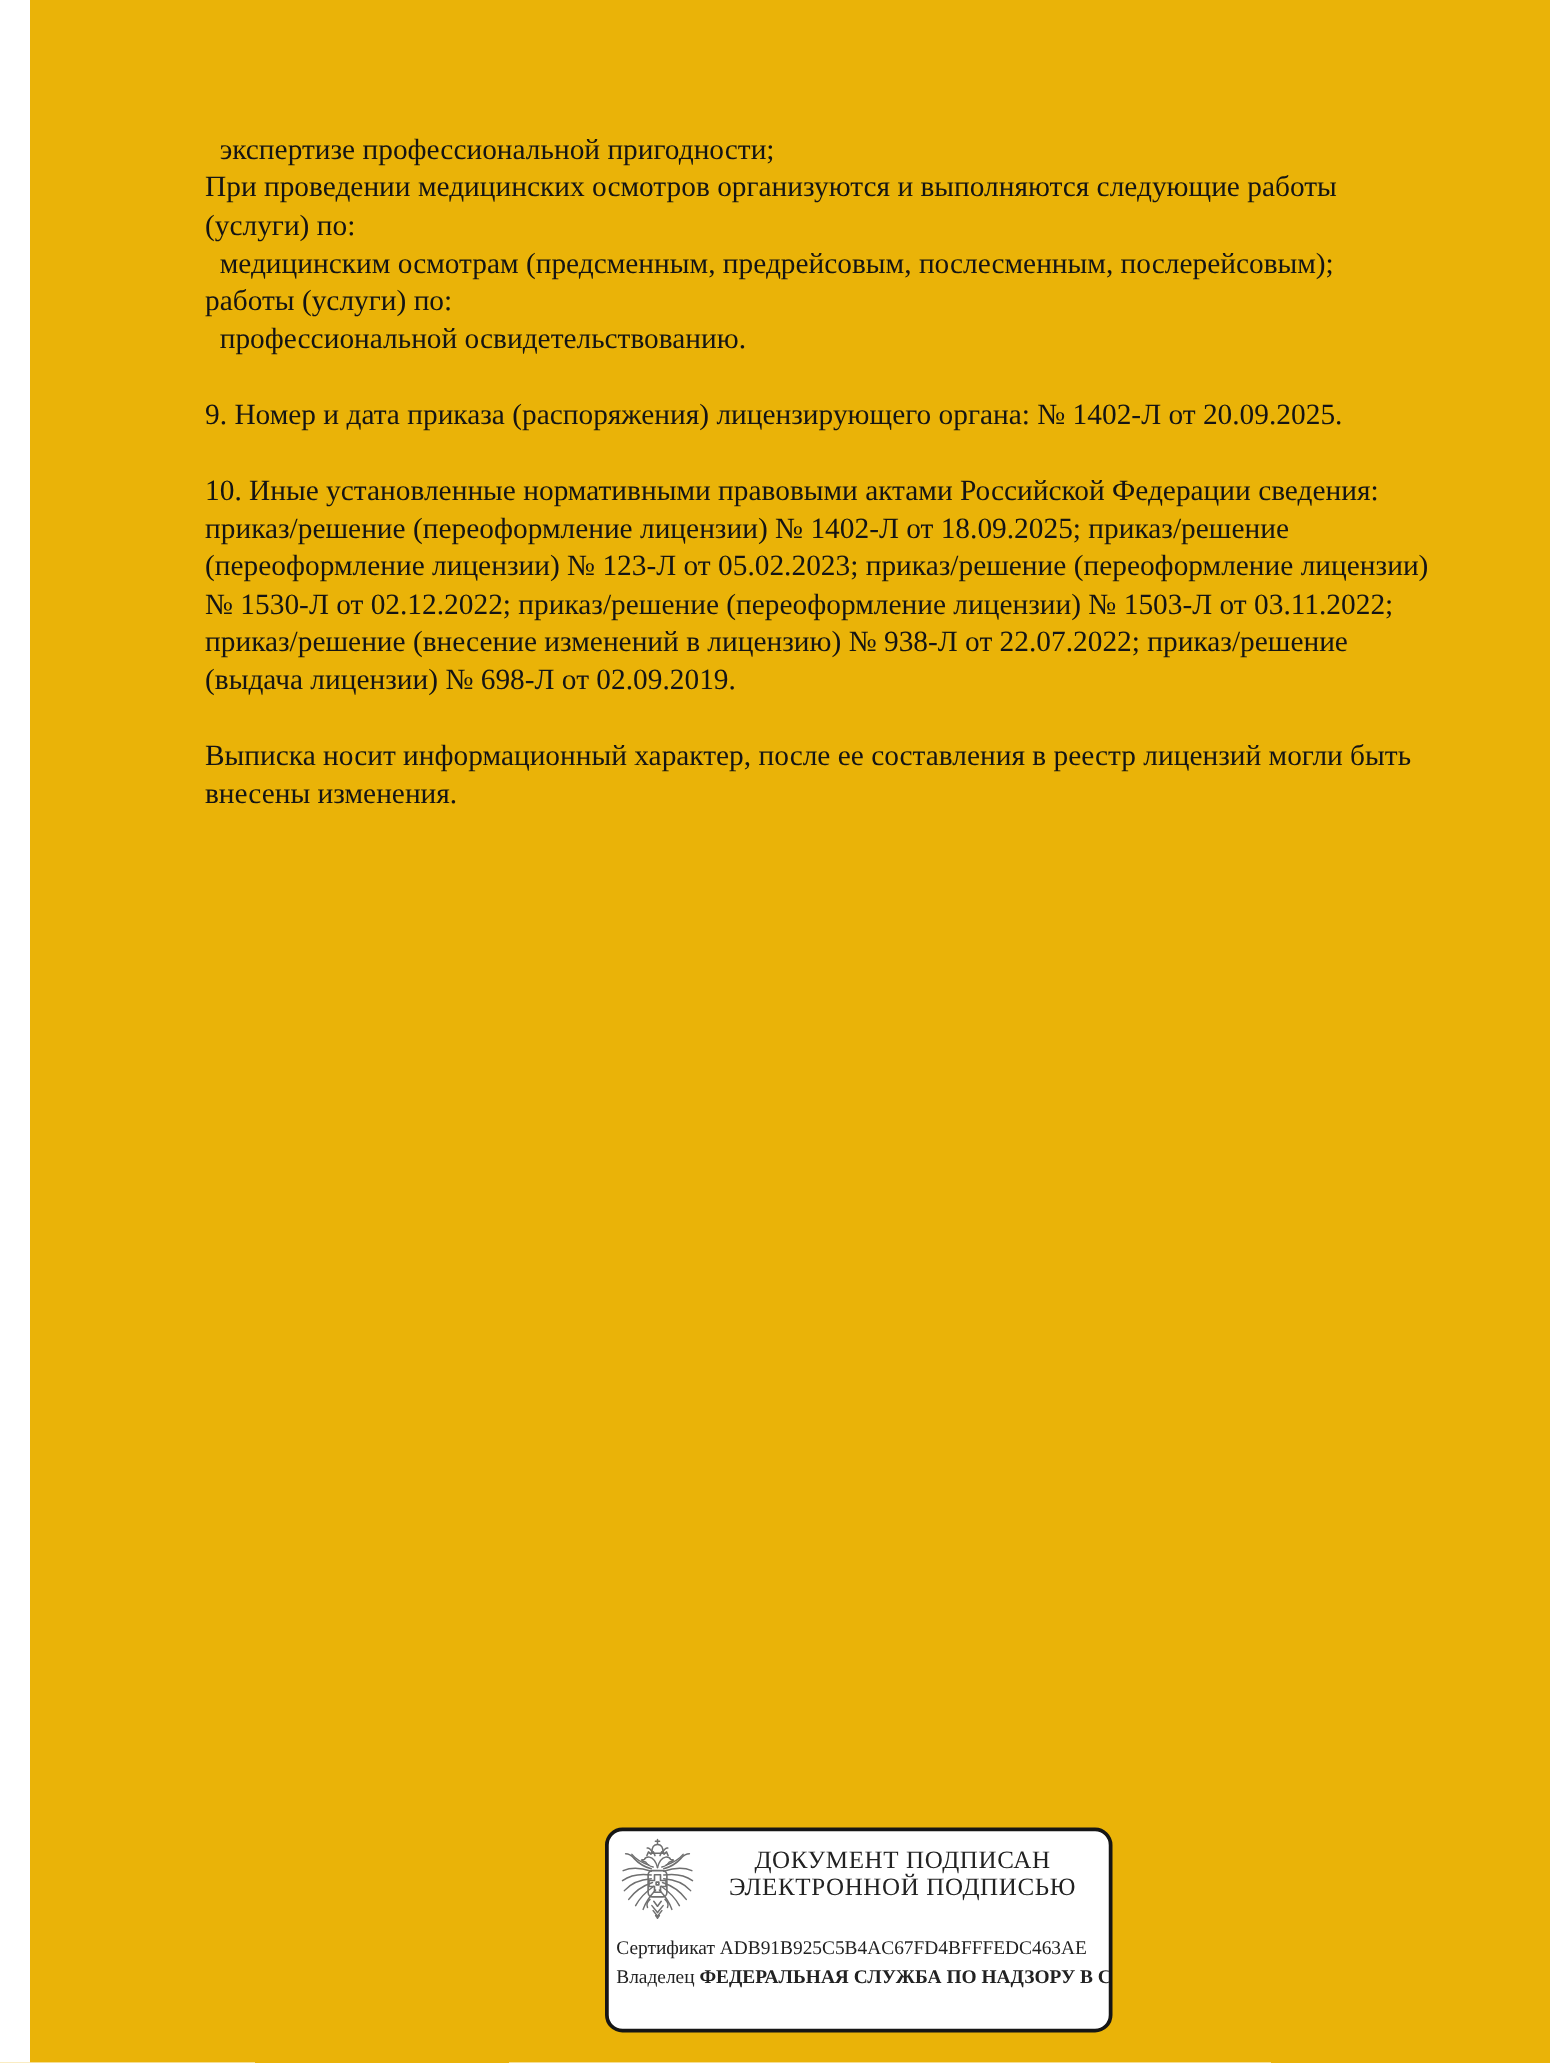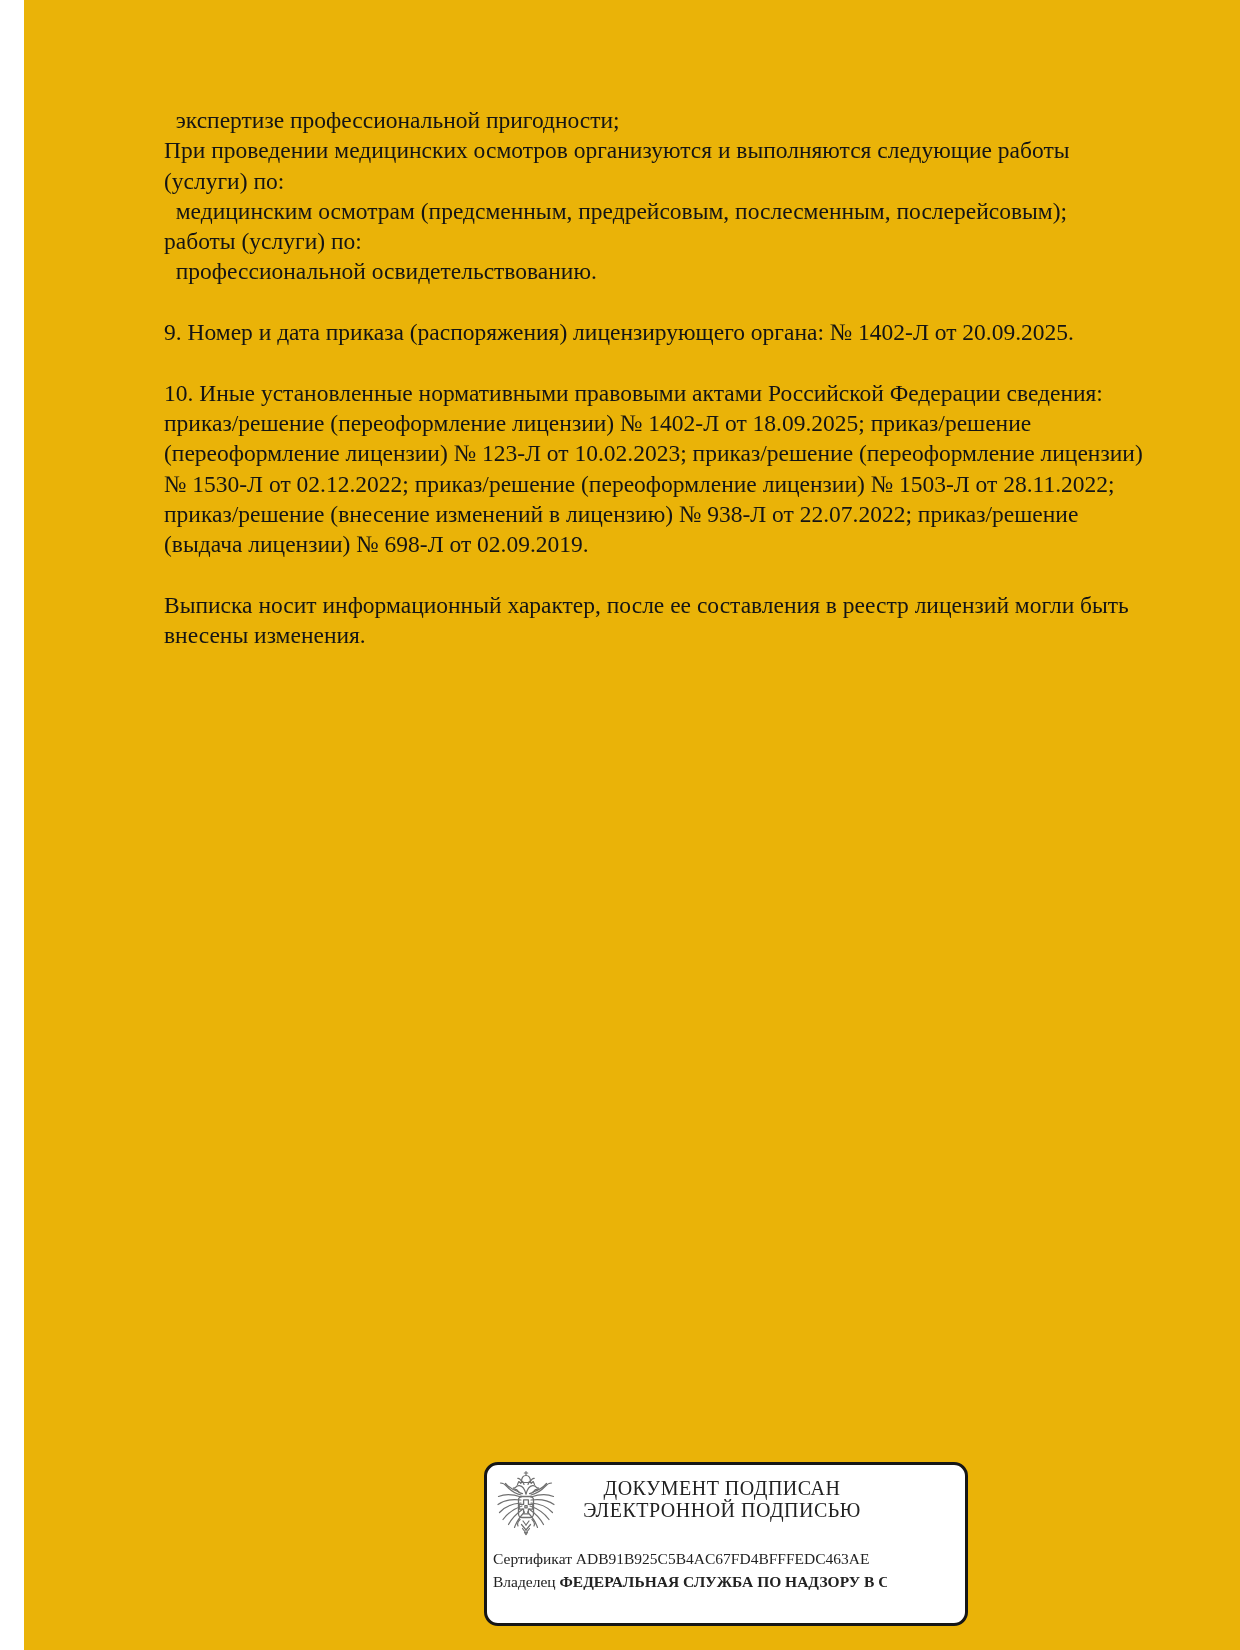--- a/index.html
+++ b/index.html
@@ -27,21 +27,21 @@
     line-height: 30.3px;
     min-height: 30.3px;
     color: #141414;
   }
 
   
   .stamp {
     position: absolute;
     left: 460px;
     top: 1462px;
-    width: 484px;
+    width: 406px;
     height: 164px;
     box-sizing: border-box;
     border: 3px solid #161616;
     border-radius: 14px;
     background: #ffffff;
     color: #222222;
   }
   .stamp-emblem {
     position: absolute;
     left: 8px;
@@ -86,22 +86,22 @@
     <div class="line">При проведении медицинских осмотров организуются и выполняются следующие работы</div>
     <div class="line">(услуги) по:</div>
     <div class="line">  медицинским осмотрам (предсменным, предрейсовым, послесменным, послерейсовым);</div>
     <div class="line">работы (услуги) по:</div>
     <div class="line">  профессиональной освидетельствованию.</div>
     <div class="line"></div>
     <div class="line">9. Номер и дата приказа (распоряжения) лицензирующего органа: № 1402-Л от 20.09.2025.</div>
     <div class="line"></div>
     <div class="line">10. Иные установленные нормативными правовыми актами Российской Федерации сведения:</div>
     <div class="line">приказ/решение (переоформление лицензии) № 1402-Л от 18.09.2025; приказ/решение</div>
-    <div class="line">(переоформление лицензии) № 123-Л от 10.02.2023; приказ/решение (переоформление лицензии)</div>
-    <div class="line">№ 1530-Л от 02.12.2022; приказ/решение (переоформление лицензии) № 1503-Л от 28.11.2022;</div>
+    <div class="line">(переоформление лицензии) № 123-Л от 05.02.2023; приказ/решение (переоформление лицензии)</div>
+    <div class="line">№ 1530-Л от 02.12.2022; приказ/решение (переоформление лицензии) № 1503-Л от 03.11.2022;</div>
     <div class="line">приказ/решение (внесение изменений в лицензию) № 938-Л от 22.07.2022; приказ/решение</div>
     <div class="line">(выдача лицензии) № 698-Л от 02.09.2019.</div>
     <div class="line"></div>
     <div class="line">Выписка носит информационный характер, после ее составления в реестр лицензий могли быть</div>
     <div class="line">внесены изменения.</div>
   </div>
 
   <div class="stamp">
 
     <svg class="stamp-emblem" viewBox="0 0 62 73" xmlns="http://www.w3.org/2000/svg">

